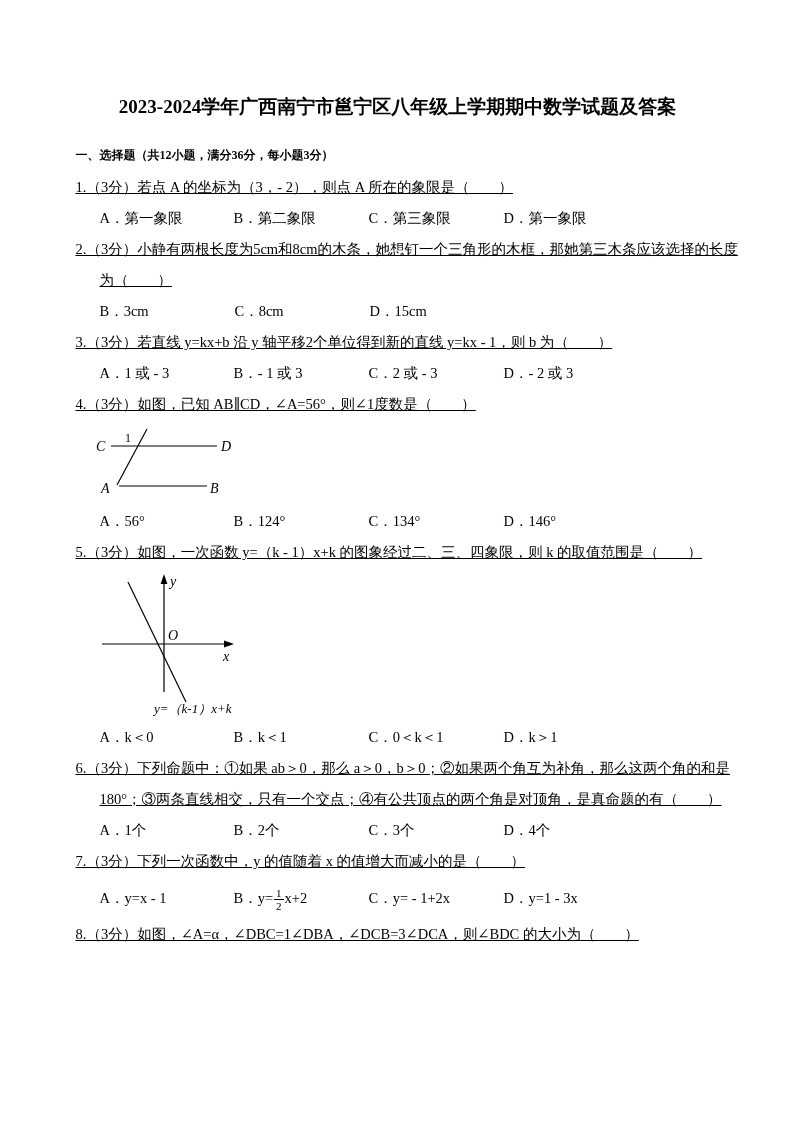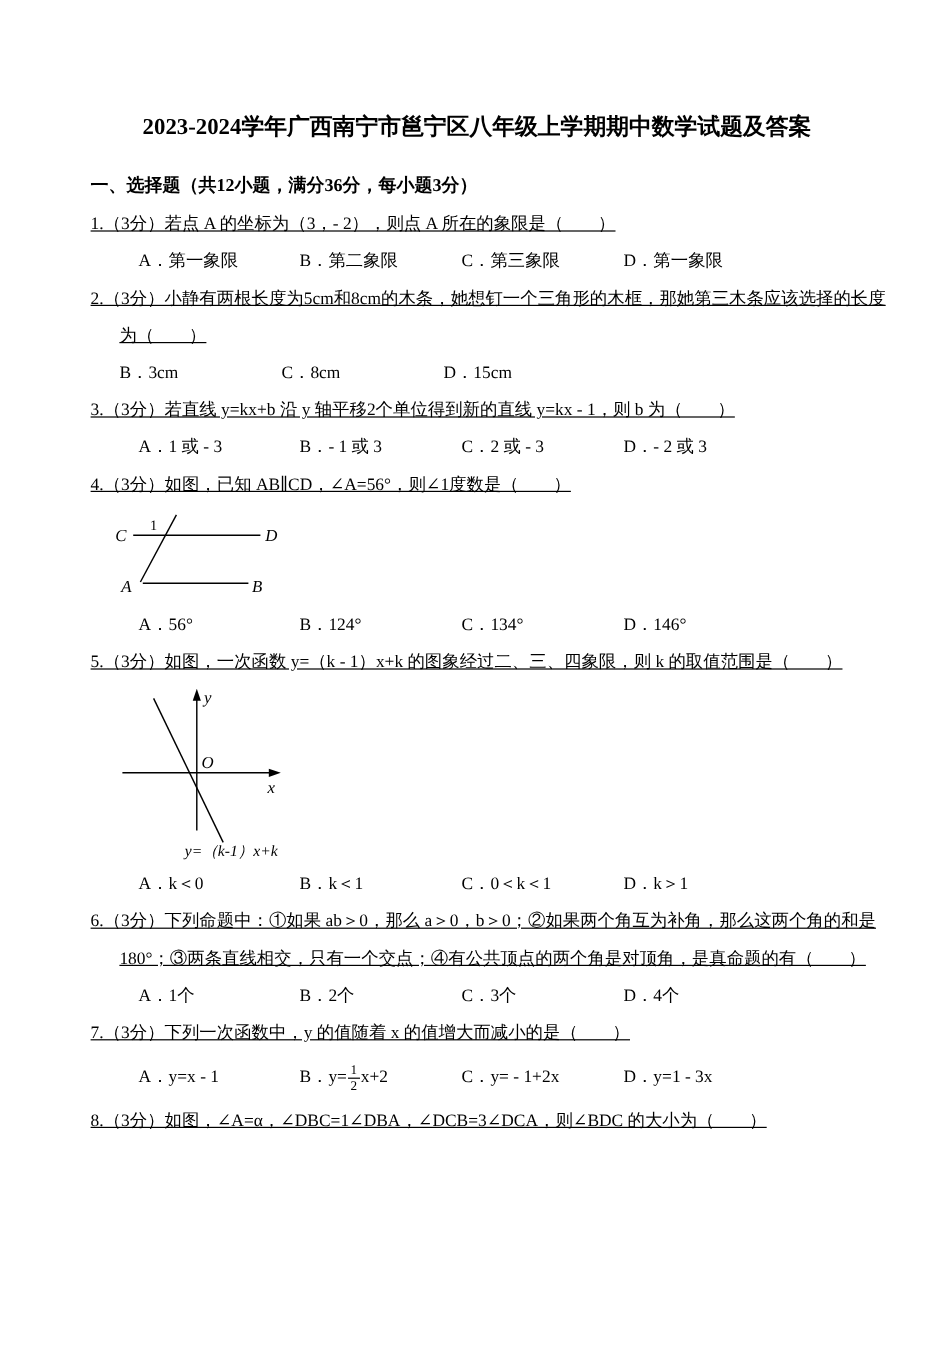--- a/index.html
+++ b/index.html
@@ -16,36 +16,36 @@
     position: relative;
   }
   .title {
     font-size: 19px;
     font-weight: 700;
     text-align: center;
     line-height: 26px;
     margin: 0 0 20px 0;
   }
   .section-heading {
-    font-size: 15px;
+    font-size: 12px;
     font-weight: 700;
     line-height: 30px;
     margin-bottom: 2px;
   }
   .question { font-size: 14.5px; }
   .stem { line-height: 31px; white-space: nowrap; text-decoration: underline; }
   .stem.cont { padding-left: 24px; }
   .options {
     display: flex;
     line-height: 31px;
     padding-left: 24px;
     white-space: nowrap;
   }
   .options.tall { line-height: 42px; align-items: center; justify-content: space-between; }
-  .opt-a { width: 134px; margin-left: 16px; }
+  .opt-a { width: 134px; }
   .opt-b { width: 135px; }
   .opt-c { width: 135px; }
   .opt-d { flex: 1; }
   .figure { margin: 4px 0 2px 18px; display: block; }
   .figlbl { font-style: italic; font-size: 14px; font-family: "Liberation Serif", "DejaVu Serif", serif; }
   .fignum { font-size: 12px; font-family: "Liberation Serif", "DejaVu Serif", serif; }
   .figeq  { font-size: 13px; font-style: italic; font-family: "Liberation Serif", "DejaVu Serif", serif; }
   svg line { stroke: #000; stroke-width: 1.2; }
   .frac {
     display: inline-flex;

